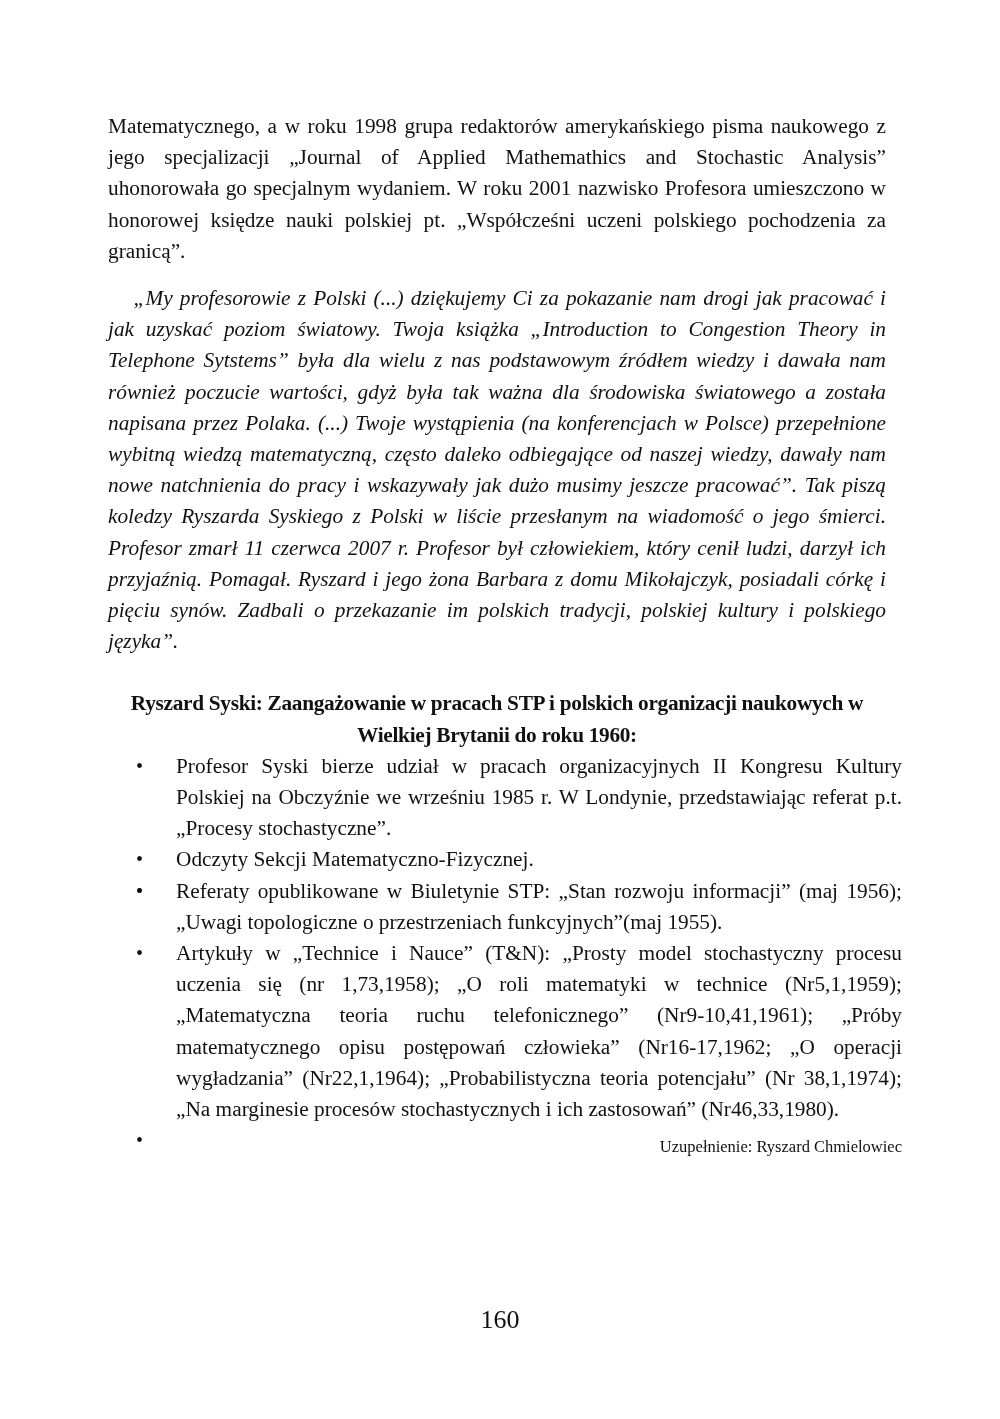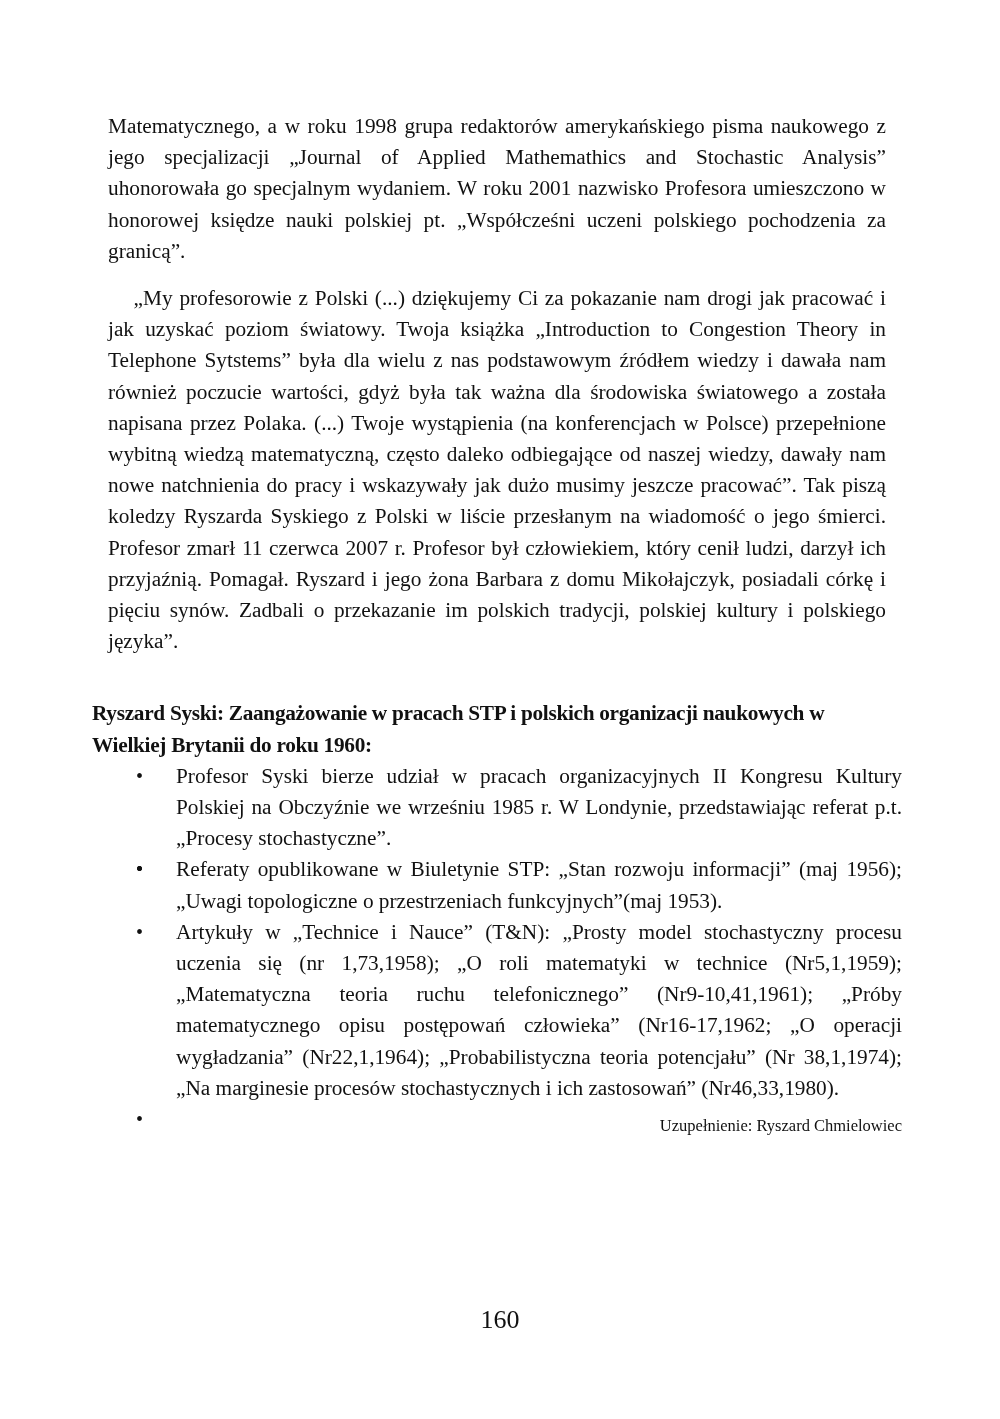--- a/index.html
+++ b/index.html
@@ -1,42 +1,42 @@
 <!DOCTYPE html>
 <html><head>
 <meta charset="utf-8">
 <style>
   html, body { margin: 0; padding: 0; background: #ffffff; }
   body { width: 1000px; height: 1419px; position: relative; overflow: hidden;
          font-family: "Liberation Serif", "DejaVu Serif", serif; color: #111111; }
   .page { position: absolute; left: 92px; top: 95px; width: 810px; }
   p { margin: 16px; font-size: 21.3px; line-height: 31.2px; text-align: justify; }
-  p.indent { text-indent: 1.2em; }
-  .heading { margin-top: 41px; font-weight: bold; font-size: 21.3px; line-height: 31.2px;
-             letter-spacing: -0.3px; text-align: left; }
+  p.indent { text-indent: 1.2em; font-style: italic; }
+  .heading { margin-top: 31px; font-weight: bold; font-size: 21.3px; line-height: 31.2px;
+             letter-spacing: -0.3px; text-align: center; }
   ul { list-style: none; margin: 0; padding: 0; }
   li { position: relative; padding-left: 84px; font-size: 21.3px; line-height: 31.2px; text-align: justify; }
   li .bullet { position: absolute; left: 44px; top: 0; font-size: 20px; }
   .signature { text-align: right; font-size: 16.5px; line-height: 20px; margin-top: 12px; }
   .page-number { position: absolute; left: 0; right: 0; top: 1305px; text-align: center; font-size: 26px; }
 </style>
 </head>
 <body>
 
 <div class="page">
   <p>Matematycznego, a w roku 1998 grupa redaktorów amerykańskiego pisma naukowego z  jego specjalizacji „Journal of Applied Mathemathics and Stochastic Analysis” uhonorowała go specjalnym wydaniem. W roku 2001 nazwisko Profesora umieszczono w honorowej księdze nauki polskiej pt. „Współcześni uczeni polskiego pochodzenia za granicą”.</p>
   <p class="indent">„My profesorowie z Polski (...) dziękujemy Ci za pokazanie nam drogi jak pracować i jak uzyskać poziom światowy. Twoja książka „Introduction to Congestion Theory in Telephone Sytstems” była dla wielu z nas podstawowym źródłem wiedzy i dawała nam również poczucie wartości, gdyż była tak ważna dla środowiska światowego a została napisana przez Polaka. (...) Twoje wystąpienia (na konferencjach w Polsce) przepełnione wybitną wiedzą matematyczną, często daleko odbiegające od naszej wiedzy, dawały nam nowe natchnienia do pracy i wskazywały jak dużo musimy jeszcze pracować”. Tak piszą koledzy Ryszarda Syskiego z Polski w liście przesłanym na wiadomość o jego śmierci. Profesor zmarł 11 czerwca 2007 r. Profesor był człowiekiem, który cenił ludzi, darzył ich przyjaźnią. Pomagał. Ryszard i jego żona Barbara z domu Mikołajczyk, posiadali córkę i pięciu synów. Zadbali o przekazanie im polskich tradycji, polskiej kultury i polskiego języka”.</p>
 
   <div class="heading">Ryszard Syski: Zaangażowanie w pracach STP i polskich organizacji naukowych w Wielkiej Brytanii do roku 1960:</div>
 
   <ul>
     <li><span class="bullet">•</span><span>Profesor Syski bierze udział w pracach organizacyjnych II Kongresu Kultury Polskiej na Obczyźnie we wrześniu 1985 r. W Londynie, przedstawiając referat p.t. „Procesy stochastyczne”.</span></li>
+    <li><span class="bullet">•</span><span>Odczyty Sekcji Matematyczno-Fizycznej.</span></li>
     <li><span class="bullet">•</span></li>
-    <li><span class="bullet">•</span></li>
-    <li><span class="bullet">•</span><span>Referaty opublikowane w Biuletynie STP: „Stan rozwoju informacji” (maj 1956); „Uwagi topologiczne o przestrzeniach funkcyjnych”(maj 1953).</span></li>
+    <li><span class="bullet">•</span><span>Referaty opublikowane w Biuletynie STP: „Stan rozwoju informacji” (maj 1956); „Uwagi topologiczne o przestrzeniach funkcyjnych”(maj 1955).</span></li>
     <li><span class="bullet">•</span><span>Artykuły w „Technice i Nauce” (T&amp;N): „Prosty model stochastyczny procesu uczenia się (nr 1,73,1958); „O roli matematyki w technice (Nr5,1,1959); „Matematyczna teoria ruchu telefonicznego” (Nr9-10,41,1961); „Próby matematycznego opisu postępowań człowieka” (Nr16-17,1962; „O operacji wygładzania” (Nr22,1,1964); „Probabilistyczna teoria potencjału” (Nr 38,1,1974); „Na marginesie procesów stochastycznych i ich zastosowań” (Nr46,33,1980).</span></li>
     <li><span class="bullet">•</span></li>
   </ul>
 
   <div class="signature">Uzupełnienie: Ryszard Chmielowiec</div>
 </div>
 
 <div class="page-number">160</div>
 
 </body></html>

